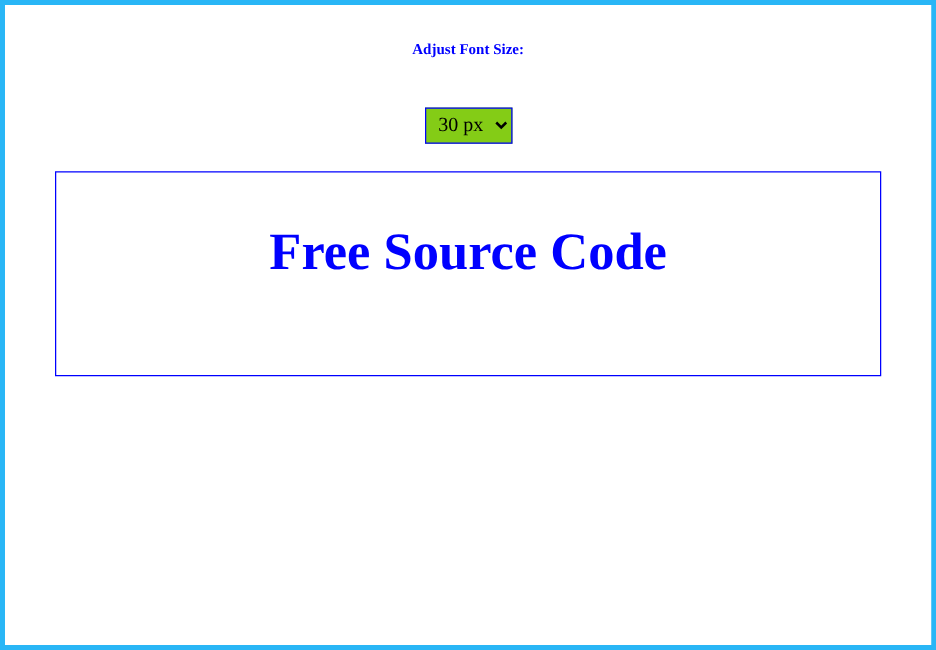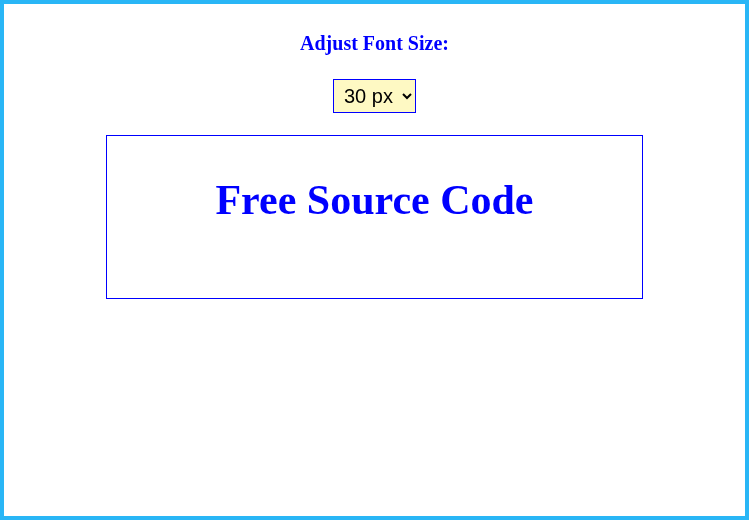--- a/index.html
+++ b/index.html
@@ -14,36 +14,36 @@
       background: #ffffff;
       font-family: "Times New Roman", Times, serif;
       display: flex;
       flex-direction: column;
       align-items: center;
       padding-top: 28px;
     }
     .header-label {
       color: #0000ff;
       font-weight: bold;
-      font-size: 20px;
-      margin-bottom: 24px;
+      font-size: 12px;
+      margin-bottom: 39px;
     }
     .select-wrapper {
       margin-bottom: 22px;
     }
     .font-select {
       border: 1px solid #0000ff;
-      background: #fef9c3;
-      font-family: Liberation Sans, sans-serif;
-      font-size: 20px;
+      background: #84cc16;
+      font-family: Liberation Serif, serif;
+      font-size: 16px;
       padding: 4px 6px;
       cursor: pointer;
     }
     .content-box {
-      width: 537px;
+      width: 661px;
       border: 1px solid #0000ff;
       padding: 30px 30px 40px 30px;
       text-align: center;
     }
     .content-title {
       color: #0000ff;
       font-weight: bold;
       font-size: 42px;
       margin-top: 10px;
       margin-bottom: 34px;

